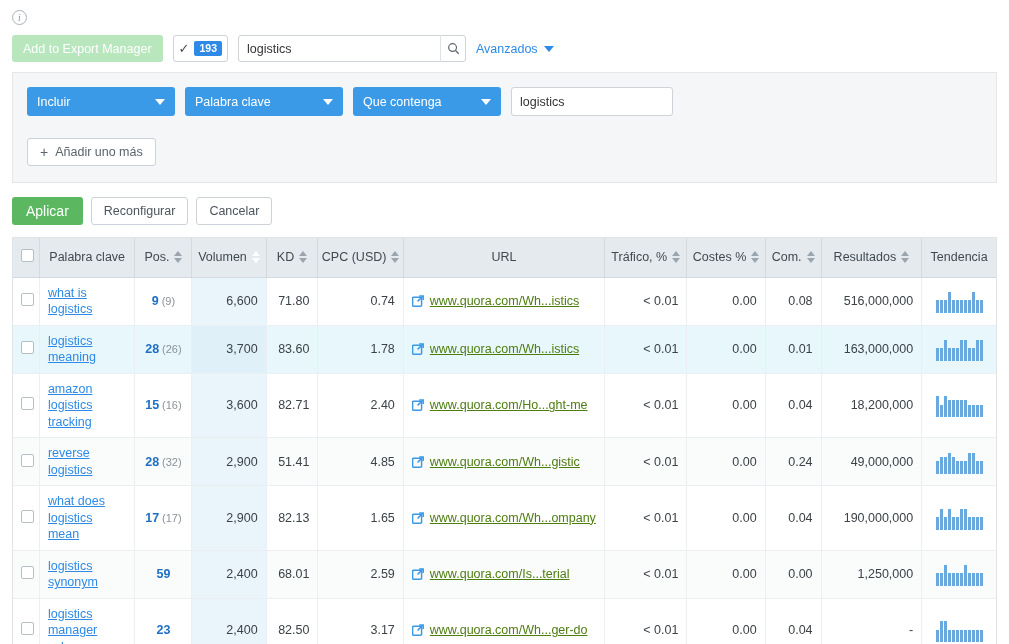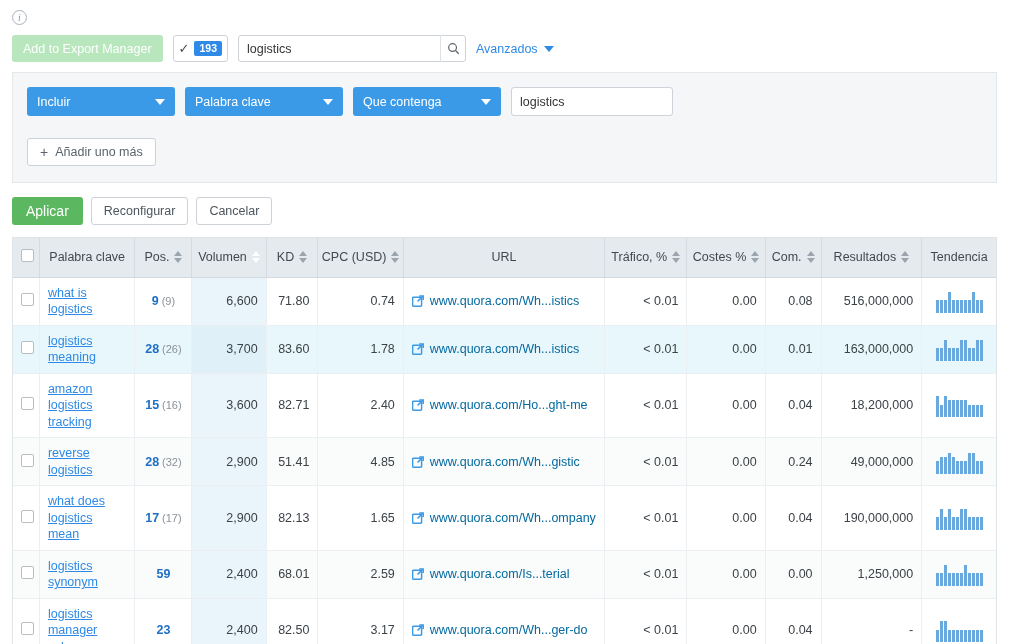--- a/index.html
+++ b/index.html
@@ -310,21 +310,22 @@
     font-size: 11px;
     margin-left: 3px;
   }
   .url-cell { white-space: nowrap; overflow: hidden; }
   .ext-icon {
     display: inline-block;
     vertical-align: -2px;
     margin-right: 6px;
   }
   .url-link {
-    color: #0369a1;
+    color: #4d7c0f;
+    text-decoration: underline;
     cursor: pointer;
   }
   .num { text-align: right; }
   .ctr { text-align: center; }
   .spark {
     display: flex;
     align-items: flex-end;
     gap: 1px;
     height: 24px;
     justify-content: center;

